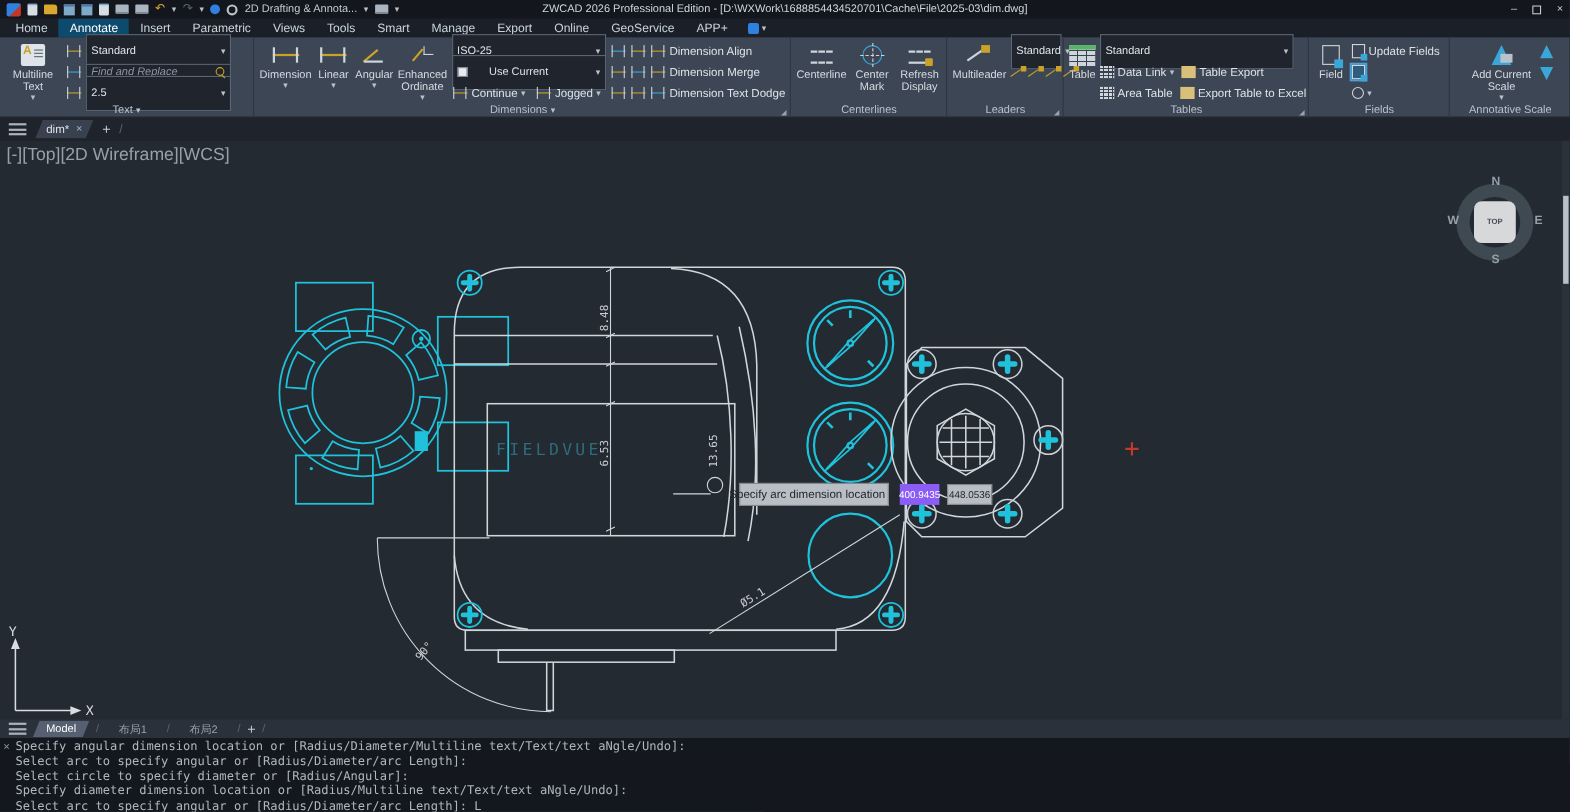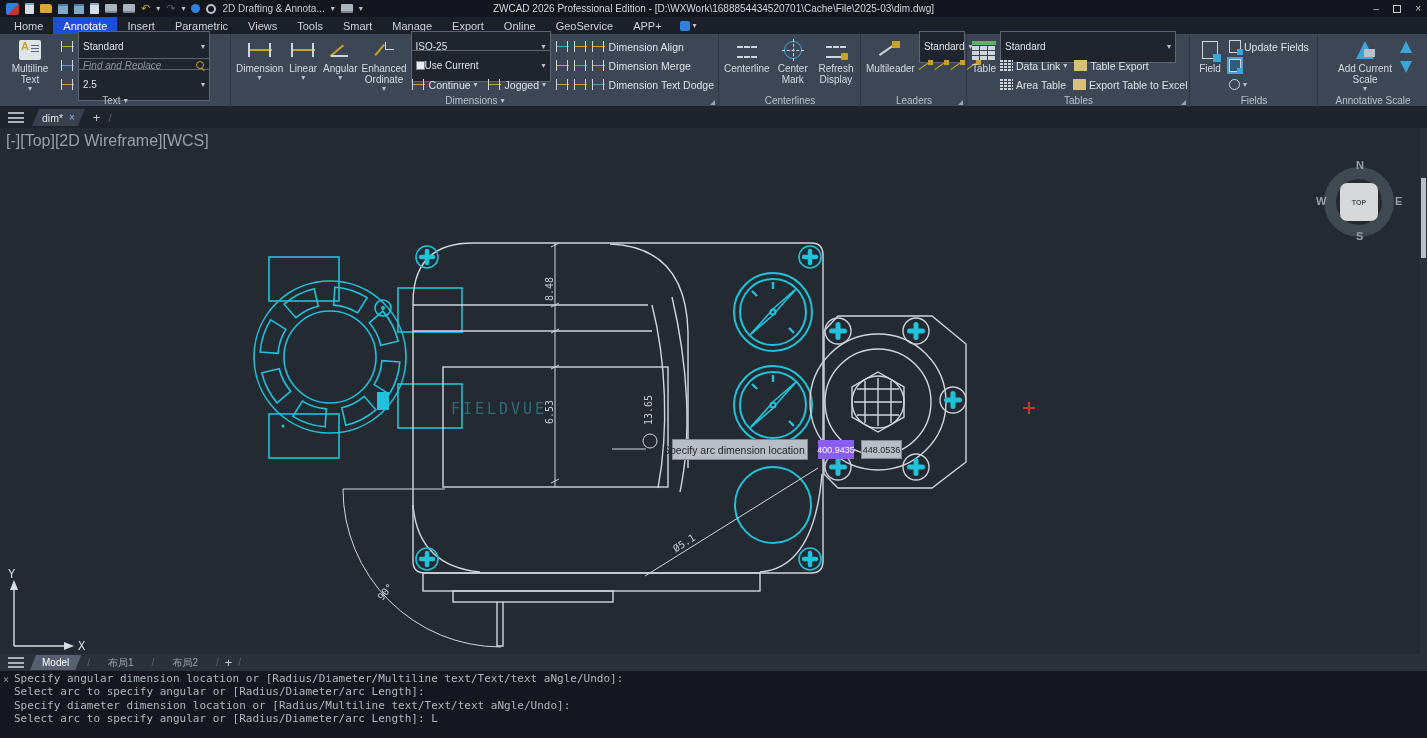--- a/index.html
+++ b/index.html
@@ -18,21 +18,21 @@
 .tb-dot{width:9px;height:9px;border-radius:50%;background:#2f81e0}
 .glyph{font-size:11px;line-height:1}
 .dim-g{color:#5a6470}
 #tb-title{position:absolute;left:50%;transform:translateX(-50%);white-space:nowrap;color:#cfd6dd;font-size:10px}
 #winbtns{position:absolute;right:6px;top:0;height:17px;display:flex;align-items:center;gap:14px;color:#c3c9d1}
 .maxbox{width:8px;height:8px;border:1px solid #c3c9d1}
 
 
 #menubar{position:absolute;left:0;top:17px;width:1427px;height:17px;background:#1b2028;display:flex;align-items:stretch;padding-left:4px;color:#ccd3da;font-size:11px}
 .menu-item{display:flex;align-items:center;padding:0 10px;cursor:default}
-.menu-item.active{background:#1d4ed8;color:#fff}
+.menu-item.active{background:#0c4a6e;color:#fff}
 .menu-extra{display:flex;align-items:center;gap:3px;padding:0 8px}
 .menu-extra .bluebox{width:10px;height:10px;background:#2f81e0;border-radius:2px}
 
 
 #ribbon{position:absolute;left:0;top:34px;width:1427px;height:73px;background:#3c4654;border-bottom:1px solid #1d222a}
 .panel{position:absolute;top:0;height:73px;border-right:1px solid #2e3642;display:flex;flex-direction:column}
 .pc{flex:1;display:flex;padding:3px 4px 0 4px;gap:4px}
 .plabel{height:14px;display:flex;align-items:center;justify-content:center;gap:3px;color:#b9c1cb;font-size:10px}
 .bigbtn{width:52px;display:flex;flex-direction:column;align-items:center;text-align:center;color:#d6dbe2;font-size:10px;line-height:1.1;padding-top:2px;cursor:default}
 .bigbtn .ics{height:22px;display:flex;align-items:center;justify-content:center;margin-bottom:2px}
@@ -256,21 +256,21 @@
           </div>
         <div class="col">
           <div class="row">
               <div class="dd w140">
                 <span>ISO-25</span>
                 <span class="car">▾</span>
               </div>
             </div>
           <div class="row">
               <div class="dd w140">
-                <span style="display:flex;align-items:center;gap:0">
+                <span style="display:flex;align-items:center;gap:20px">
                   <span class="cb"></span>
                   <span>Use Current</span>
                 </span>
                 <span class="car">▾</span>
               </div>
             </div>
           <div class="row">
             <span class="mi"></span>
               <span class="lbl">Continue</span>
               <span class="car">▾</span>
@@ -595,17 +595,18 @@
     <span class="ltab">布局2</span>
     <span class="slash">/</span>
     <span class="plus">+</span>
     <span class="slash">/</span>
   </div>
 
   <div id="cmd">
     <span class="x">×</span>
     <div>Specify angular dimension location or [Radius/Diameter/Multiline text/Text/text aNgle/Undo]:</div>
     <div>Select arc to specify angular or [Radius/Diameter/arc Length]:</div>
+    <div>Select circle to specify diameter or [Radius/Angular]:</div>
     <div>Specify diameter dimension location or [Radius/Multiline text/Text/text aNgle/Undo]:</div>
     <div>Select arc to specify angular or [Radius/Diameter/arc Length]: L</div>
   </div>
 
 </div>
 
 </body></html>

